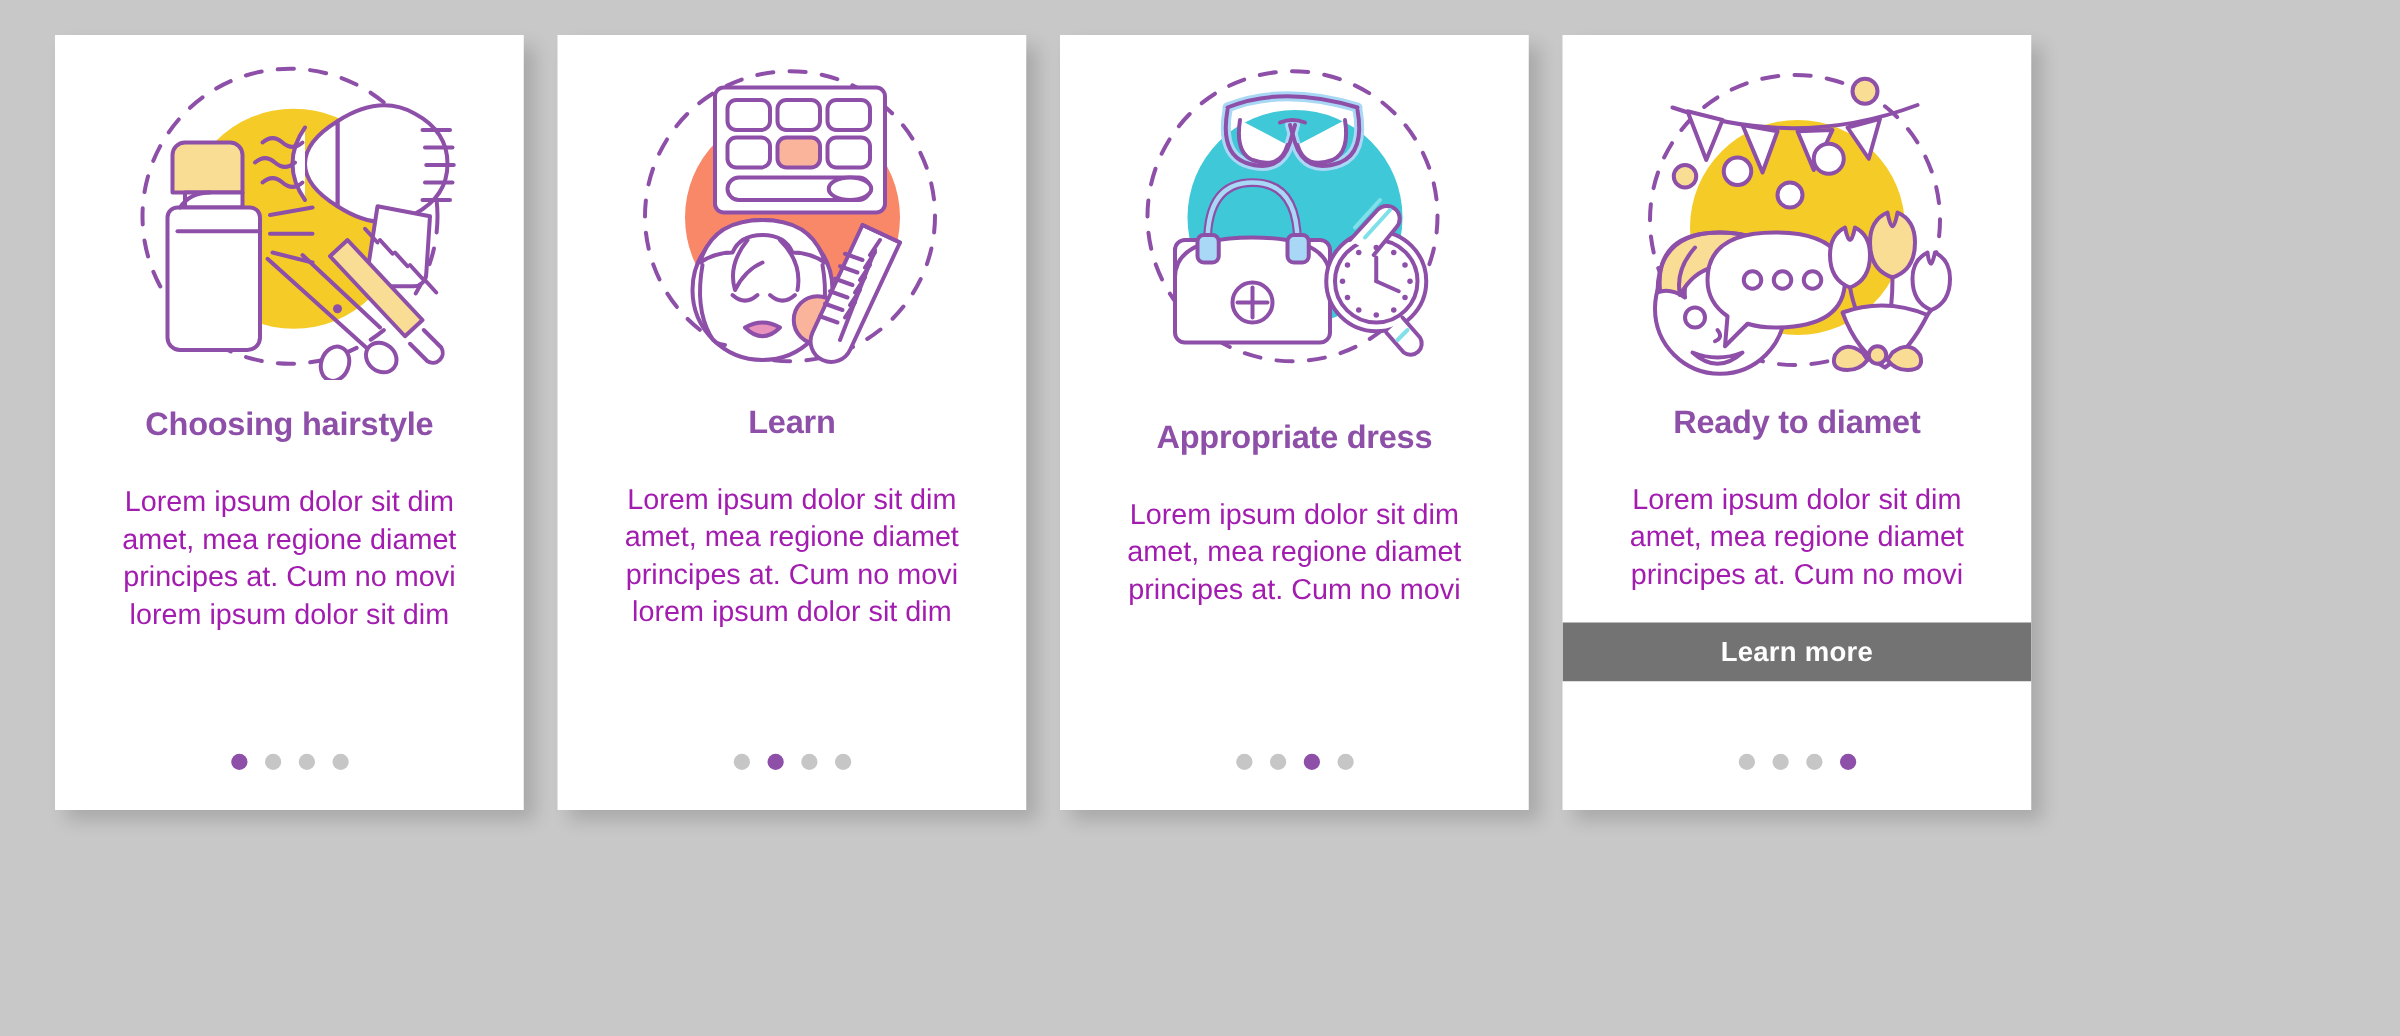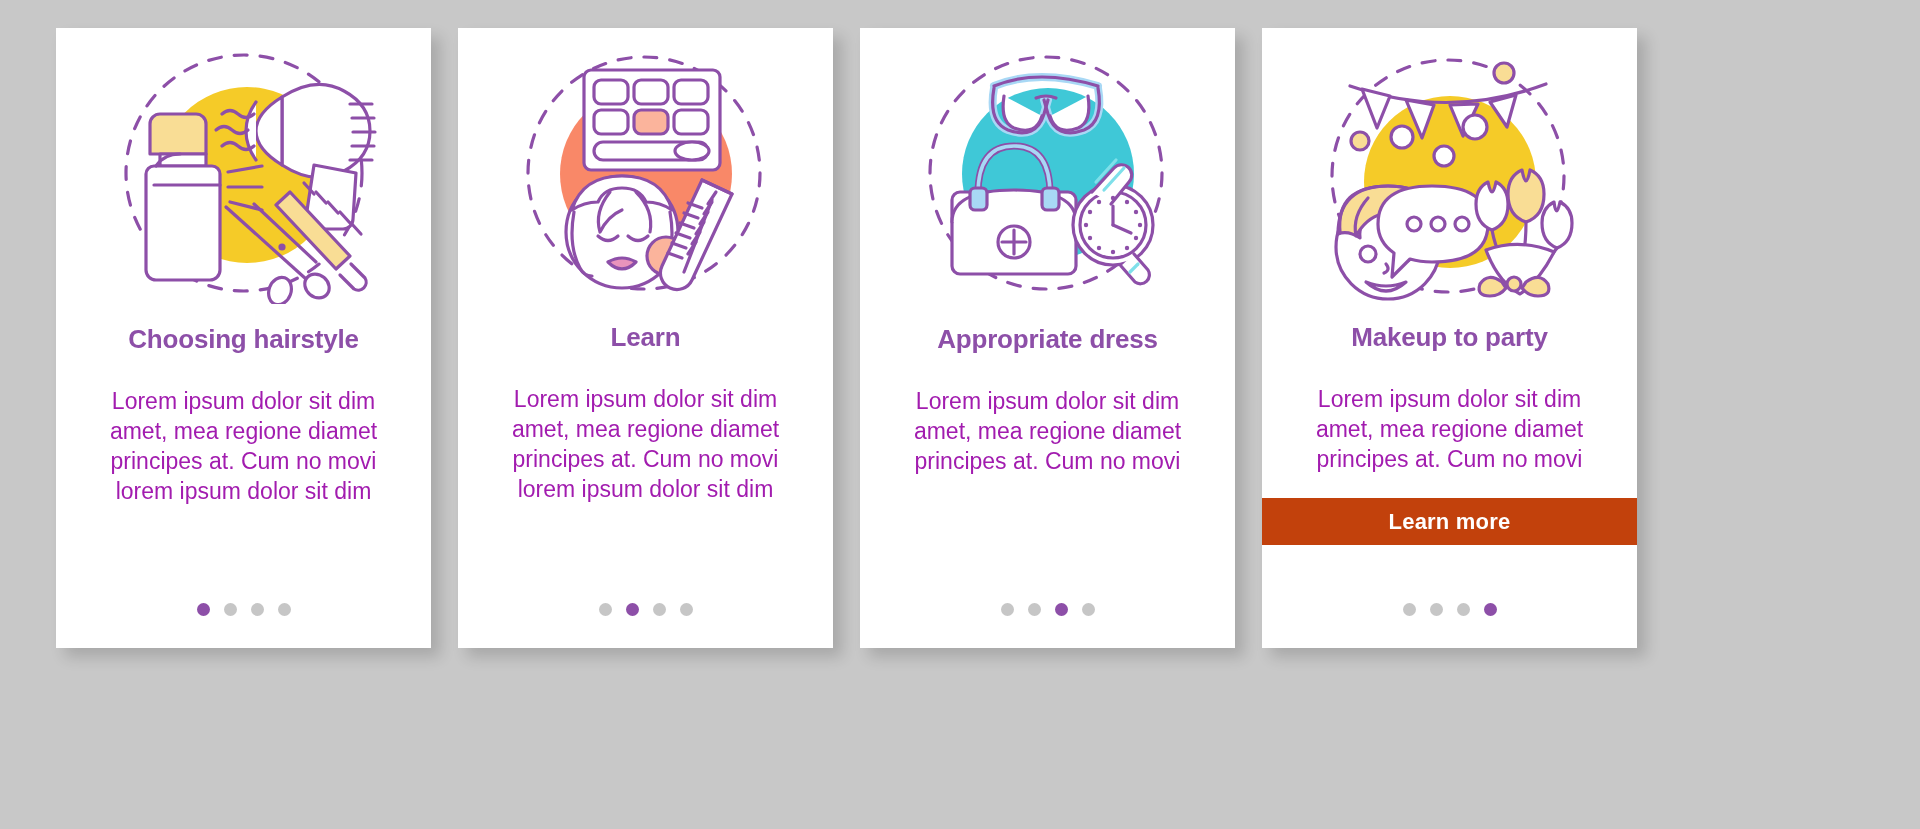--- a/index.html
+++ b/index.html
@@ -12,21 +12,21 @@
     background: #c8c8c8;
     font-family: "Liberation Sans", sans-serif;
     overflow: hidden;
   }
 
   .screens {
     display: flex;
     align-items: flex-end;
     gap: 0;
     padding-top: 28px;
-    padding-left: 56px;
+    padding-left: 44px;
     box-sizing: border-box;
   }
 
   .card {
     position: relative;
     width: 375px;
     height: 620px;
     margin-right: 27px;
     background: #ffffff;
     box-shadow: 9px 9px 14px rgba(0,0,0,0.16);
@@ -55,41 +55,41 @@
     color: #8d4fa8;
     text-align: center;
     letter-spacing: -0.2px;
     margin: 0;
     padding: 0 18px;
     line-height: 1.2;
     flex: none;
   }
   .card.c1 .card-title { margin-top: 6px; }
   .card.c2 .card-title { margin-top: 4px; }
-  .card.c3 .card-title { margin-top: 6px; }
+  .card.c3 .card-title { margin-top: 16px; }
   .card.c4 .card-title { margin-top: 4px; }
 
   .card-body {
     margin: 0;
     margin-top: 31px;
     padding: 0 30px;
     font-size: 23px;
     line-height: 30px;
     color: #a21caf;
     text-align: center;
     flex: none;
   }
 
   .learn-more {
     position: absolute;
     left: 0;
     width: 100%;
     top: 470px;
     height: 47px;
-    background: #c2410c;
+    background: #737373;
     color: #ffffff;
     font-size: 22px;
     font-weight: bold;
     display: flex;
     align-items: center;
     justify-content: center;
     border: none;
     cursor: pointer;
     font-family: "Liberation Sans", sans-serif;
     letter-spacing: 0.2px;
@@ -384,21 +384,21 @@
 
           <path d="M176 208 q34 -12 68 2 q-14 28 -34 42 q-22 -12 -34 -44 z" fill="#ffffff"></path>
 
           <path d="M192 240 q-14 -10 -22 2 q-4 12 10 12 q10 0 16 -8 z" fill="#f9dd95"></path>
           <path d="M216 240 q14 -10 22 2 q4 12 -10 12 q-10 0 -16 -8 z" fill="#f9dd95"></path>
           <circle cx="204" cy="242" r="7" fill="#f9dd95"></circle>
         </g>
       </svg>
     </div>
 
-    <h2 class="card-title">Makeup to party</h2>
+    <h2 class="card-title">Ready to diamet</h2>
     <p class="card-body">Lorem ipsum dolor sit dim amet, mea regione diamet principes at. Cum no movi</p>
 
     <button class="learn-more">Learn more</button>
 
     <div class="dots">
       <span class="dot"></span>
       <span class="dot"></span>
       <span class="dot"></span>
       <span class="dot active"></span>
     </div>

